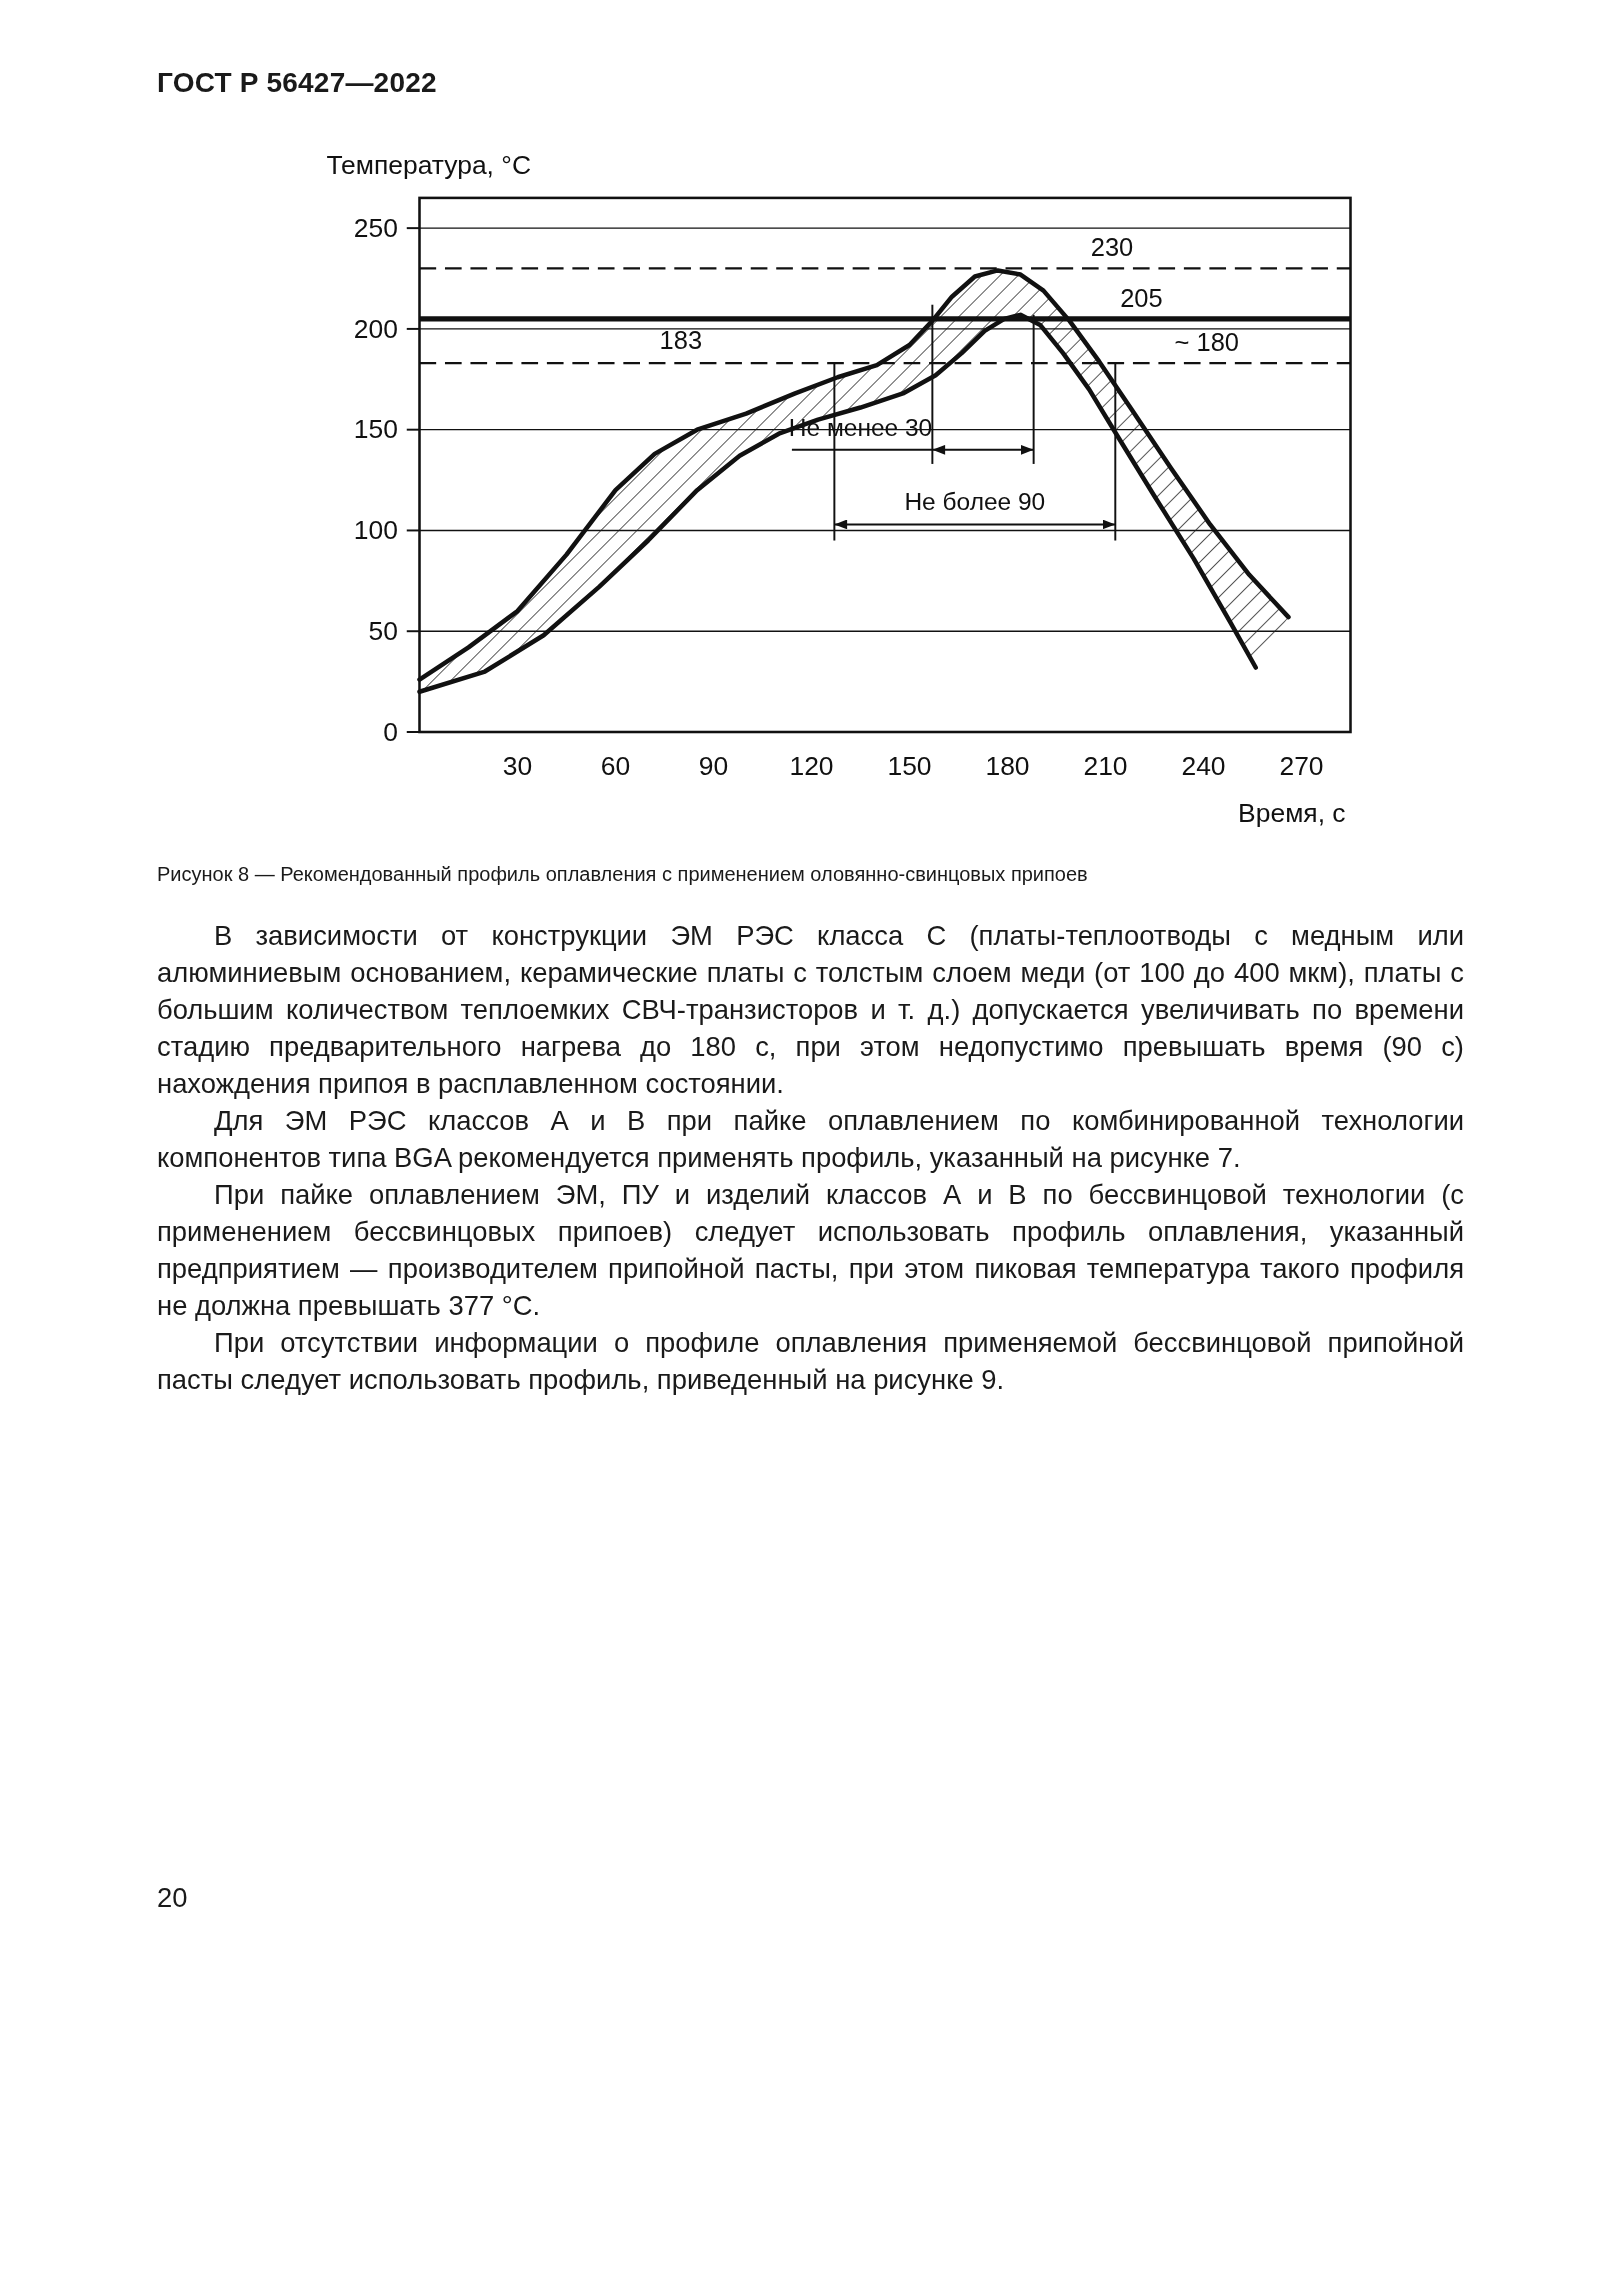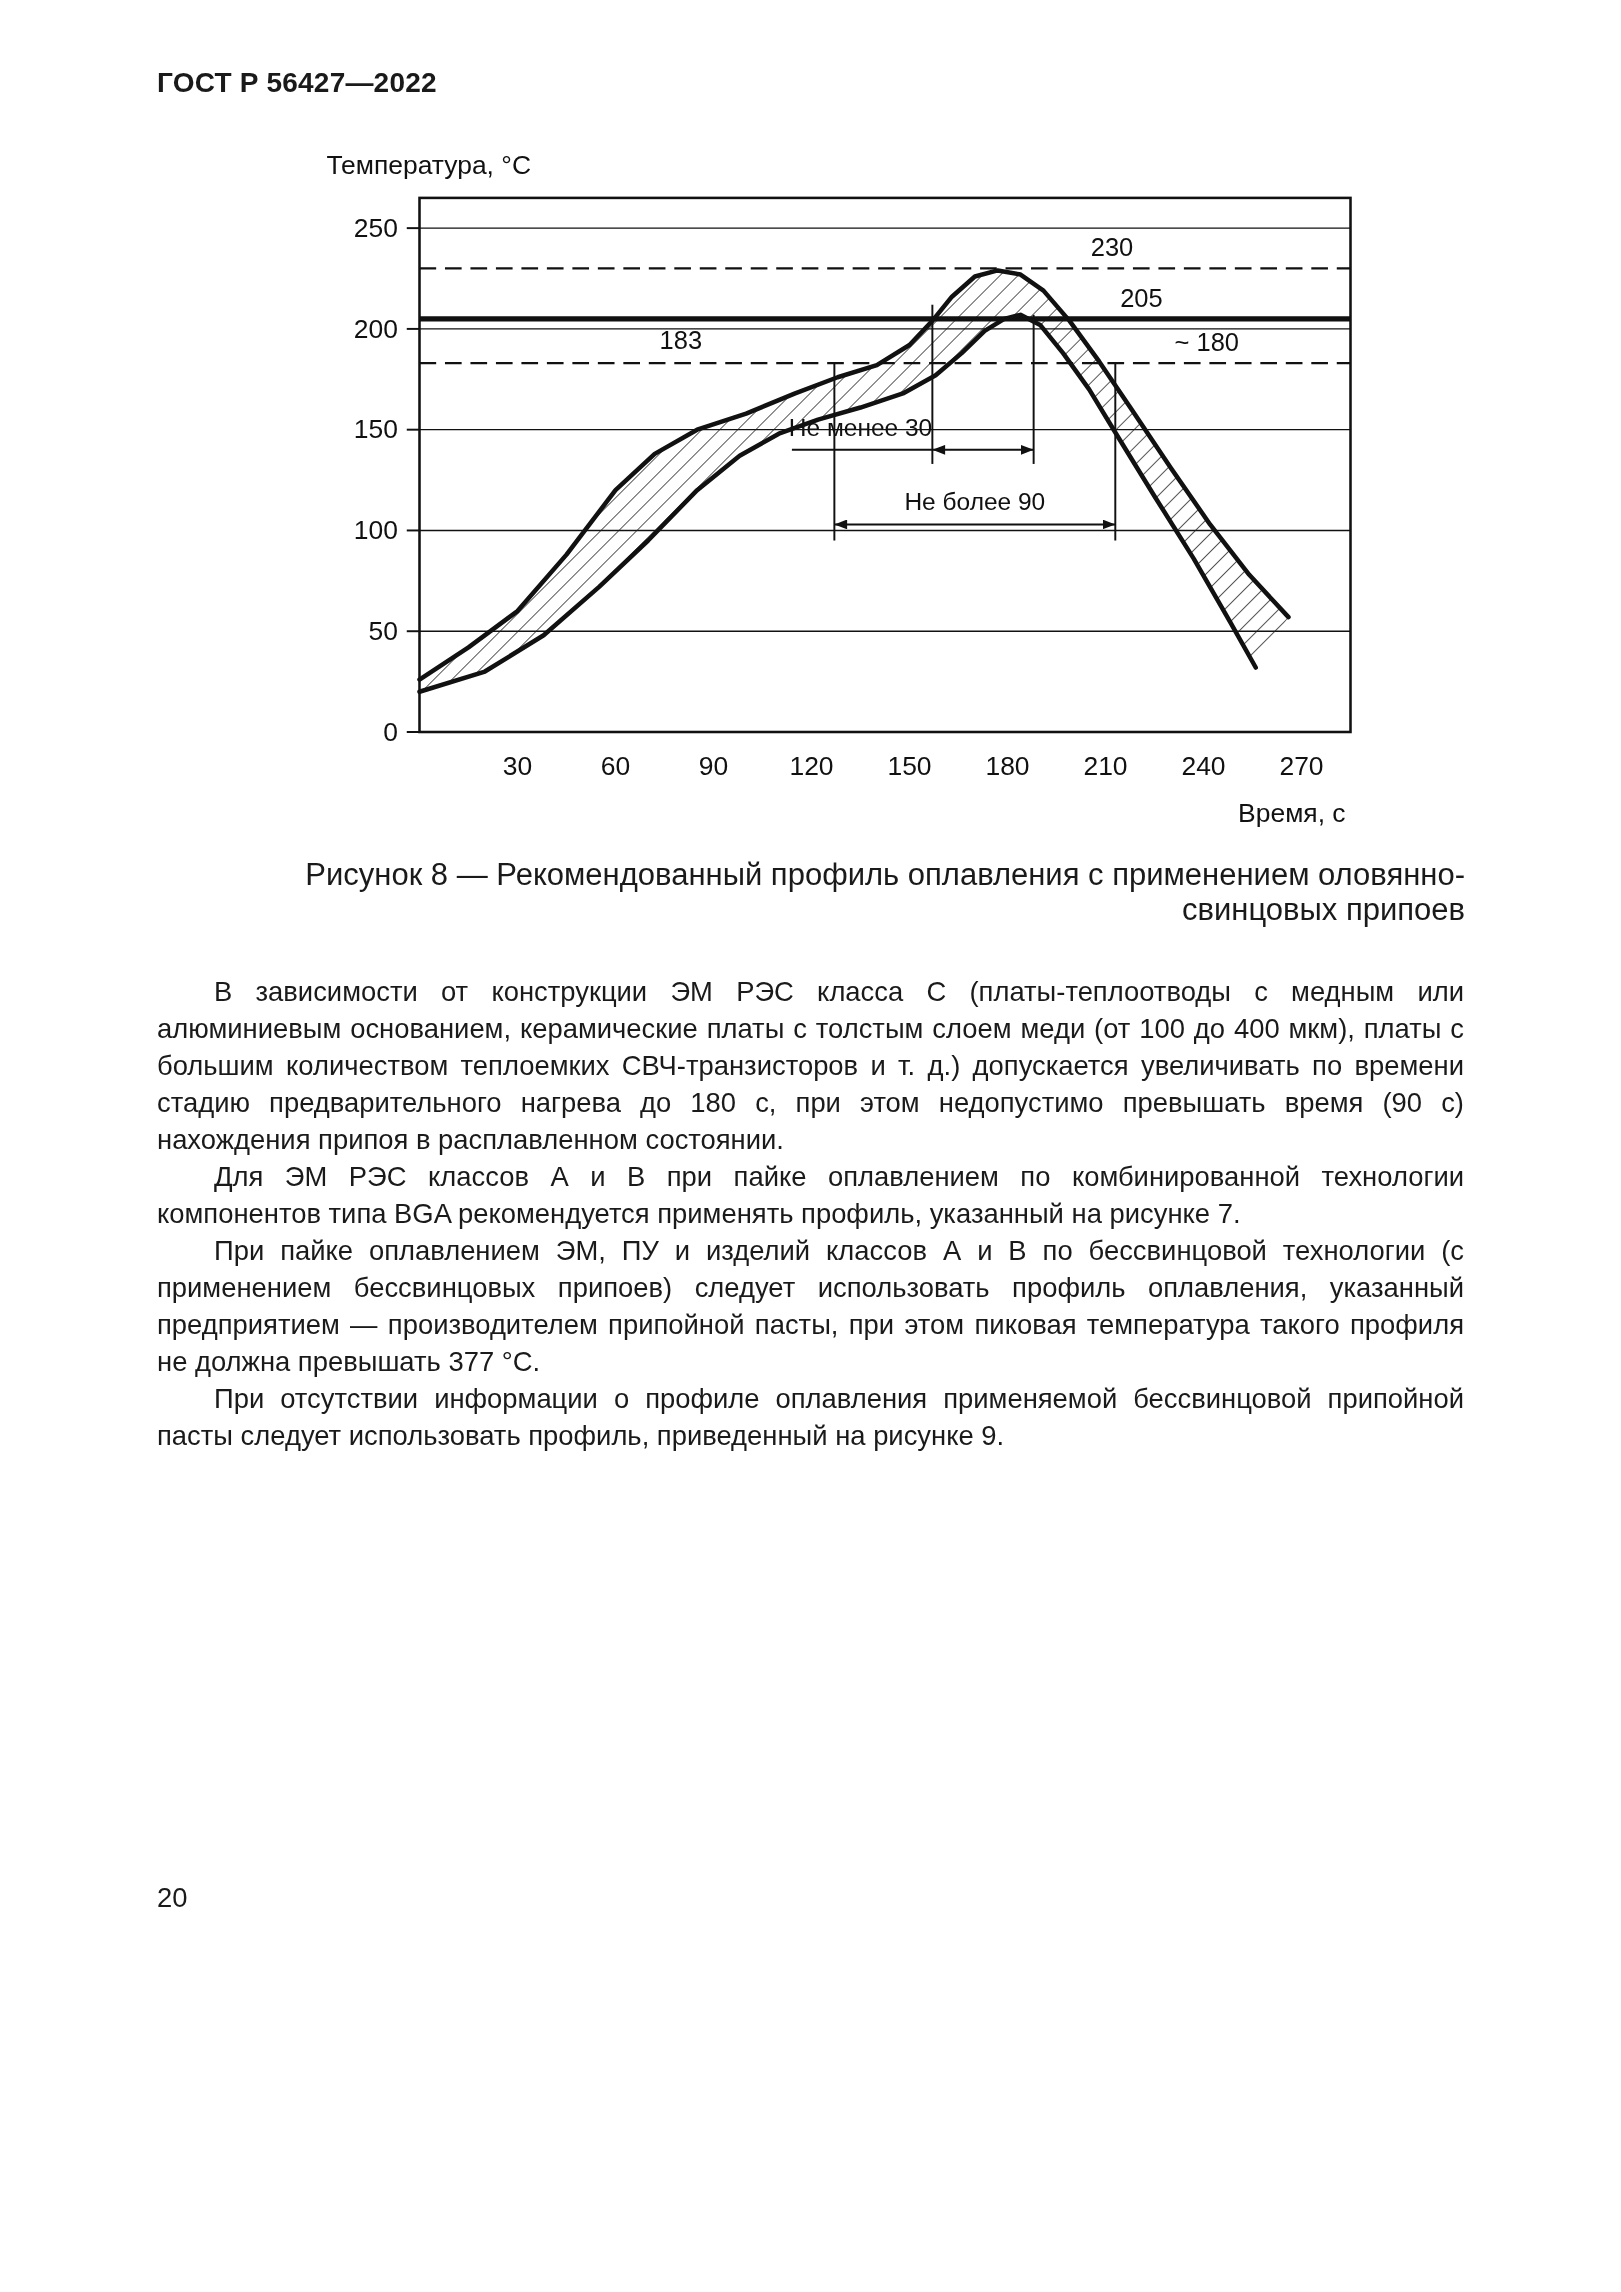--- a/index.html
+++ b/index.html
@@ -10,22 +10,22 @@
     color: #1a1a1a;
     font-family: "Liberation Sans", sans-serif;
     position: relative;
     overflow: hidden;
   }
   .page { position: absolute; inset: 0; padding: 67px 157px 0 157px; }
   .doc-header { font-weight: bold; font-size: 28px; letter-spacing: 0.2px; }
   .figure-wrap { margin-top: 45px; width: 1308px; }
   .chart-svg { display: block; margin: 0 auto; font-family: "Liberation Sans", sans-serif; }
   .chart-svg text { fill: #111; }
-  .caption { margin-top: 27.4px; text-align: right; font-size: 31px; line-height: 35px; }
-  .body-text { margin-top: 46px; font-size: 27.4px; line-height: 37px; text-align: justify; }
+  .caption { margin-top: 27.4px; text-align: left; font-size: 20px; line-height: 35px; }
+  .body-text { margin-top: 25px; font-size: 27.4px; line-height: 37px; text-align: justify; }
   .body-text p { margin: 0; text-indent: 57px; }
   .page-number { position: absolute; left: 157px; top: 1862px; font-size: 27.4px; margin-top: 20px; }
 </style>
 </head>
 <body>
 
 <div class="page">
 
   <div class="doc-header">ГОСТ Р 56427—2022</div>
 

